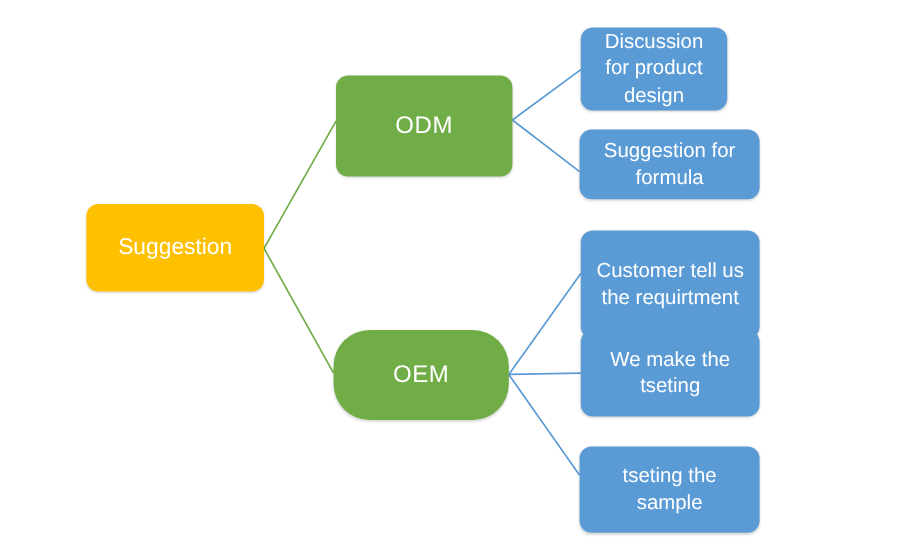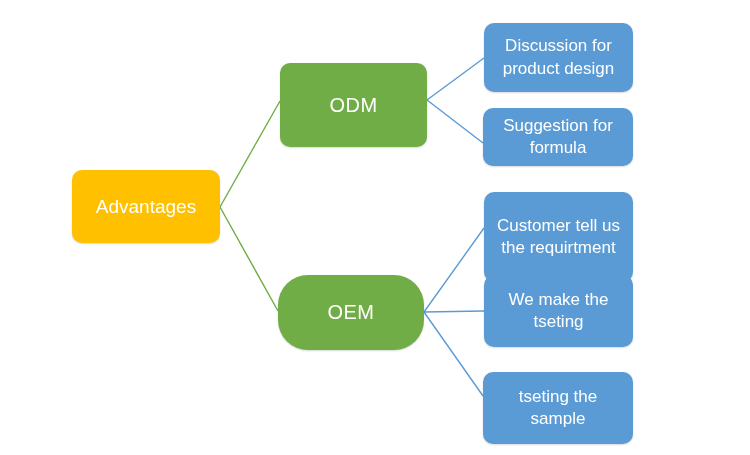--- a/index.html
+++ b/index.html
@@ -43,21 +43,21 @@
     font-size: 20px;
     letter-spacing: 0.5px;
   }
   #node-odm { left: 280px; top: 63px; width: 147px; height: 84px; }
   #node-oem { left: 278px; top: 275px; width: 146px; height: 75px; border-radius: 30px; }
   .leaf-node {
     background: #5B9BD5;
     font-size: 17px;
     line-height: 1.32;
   }
-  #leaf-0 { left: 484px; top: 23px;  width: 149px; height: 69px; }
+  #leaf-0 { left: 484px; top: 23px;  width: 122px; height: 69px; }
   #leaf-1 { left: 483px; top: 108px; width: 150px; height: 58px; }
   #leaf-2 { left: 484px; top: 192px; width: 149px; height: 90px; }
   #leaf-3 { left: 484px; top: 275px; width: 149px; height: 72px; }
   #leaf-4 { left: 483px; top: 372px; width: 150px; height: 72px; }
 </style>
 </head>
 <body>
 
 <div id="canvas">
 
@@ -68,21 +68,21 @@
 
     <line x1="427" y1="100" x2="484" y2="58" stroke="#5B9BD5" stroke-width="1.4"></line>
     <line x1="427" y1="100" x2="483" y2="143" stroke="#5B9BD5" stroke-width="1.4"></line>
 
     <line x1="424" y1="312" x2="484" y2="228" stroke="#5B9BD5" stroke-width="1.4"></line>
     <line x1="424" y1="312" x2="484" y2="311" stroke="#5B9BD5" stroke-width="1.4"></line>
     <line x1="424" y1="312" x2="483" y2="396" stroke="#5B9BD5" stroke-width="1.4"></line>
   </svg>
 
   <div class="node root-node" id="node-advantages">
-    <span>Advantages</span>
+    <span>Suggestion</span>
   </div>
 
   <div class="node branch-node" id="node-odm">
     <span>ODM</span>
   </div>
 
   <div class="node branch-node" id="node-oem">
     <span>OEM</span>
   </div>
 

